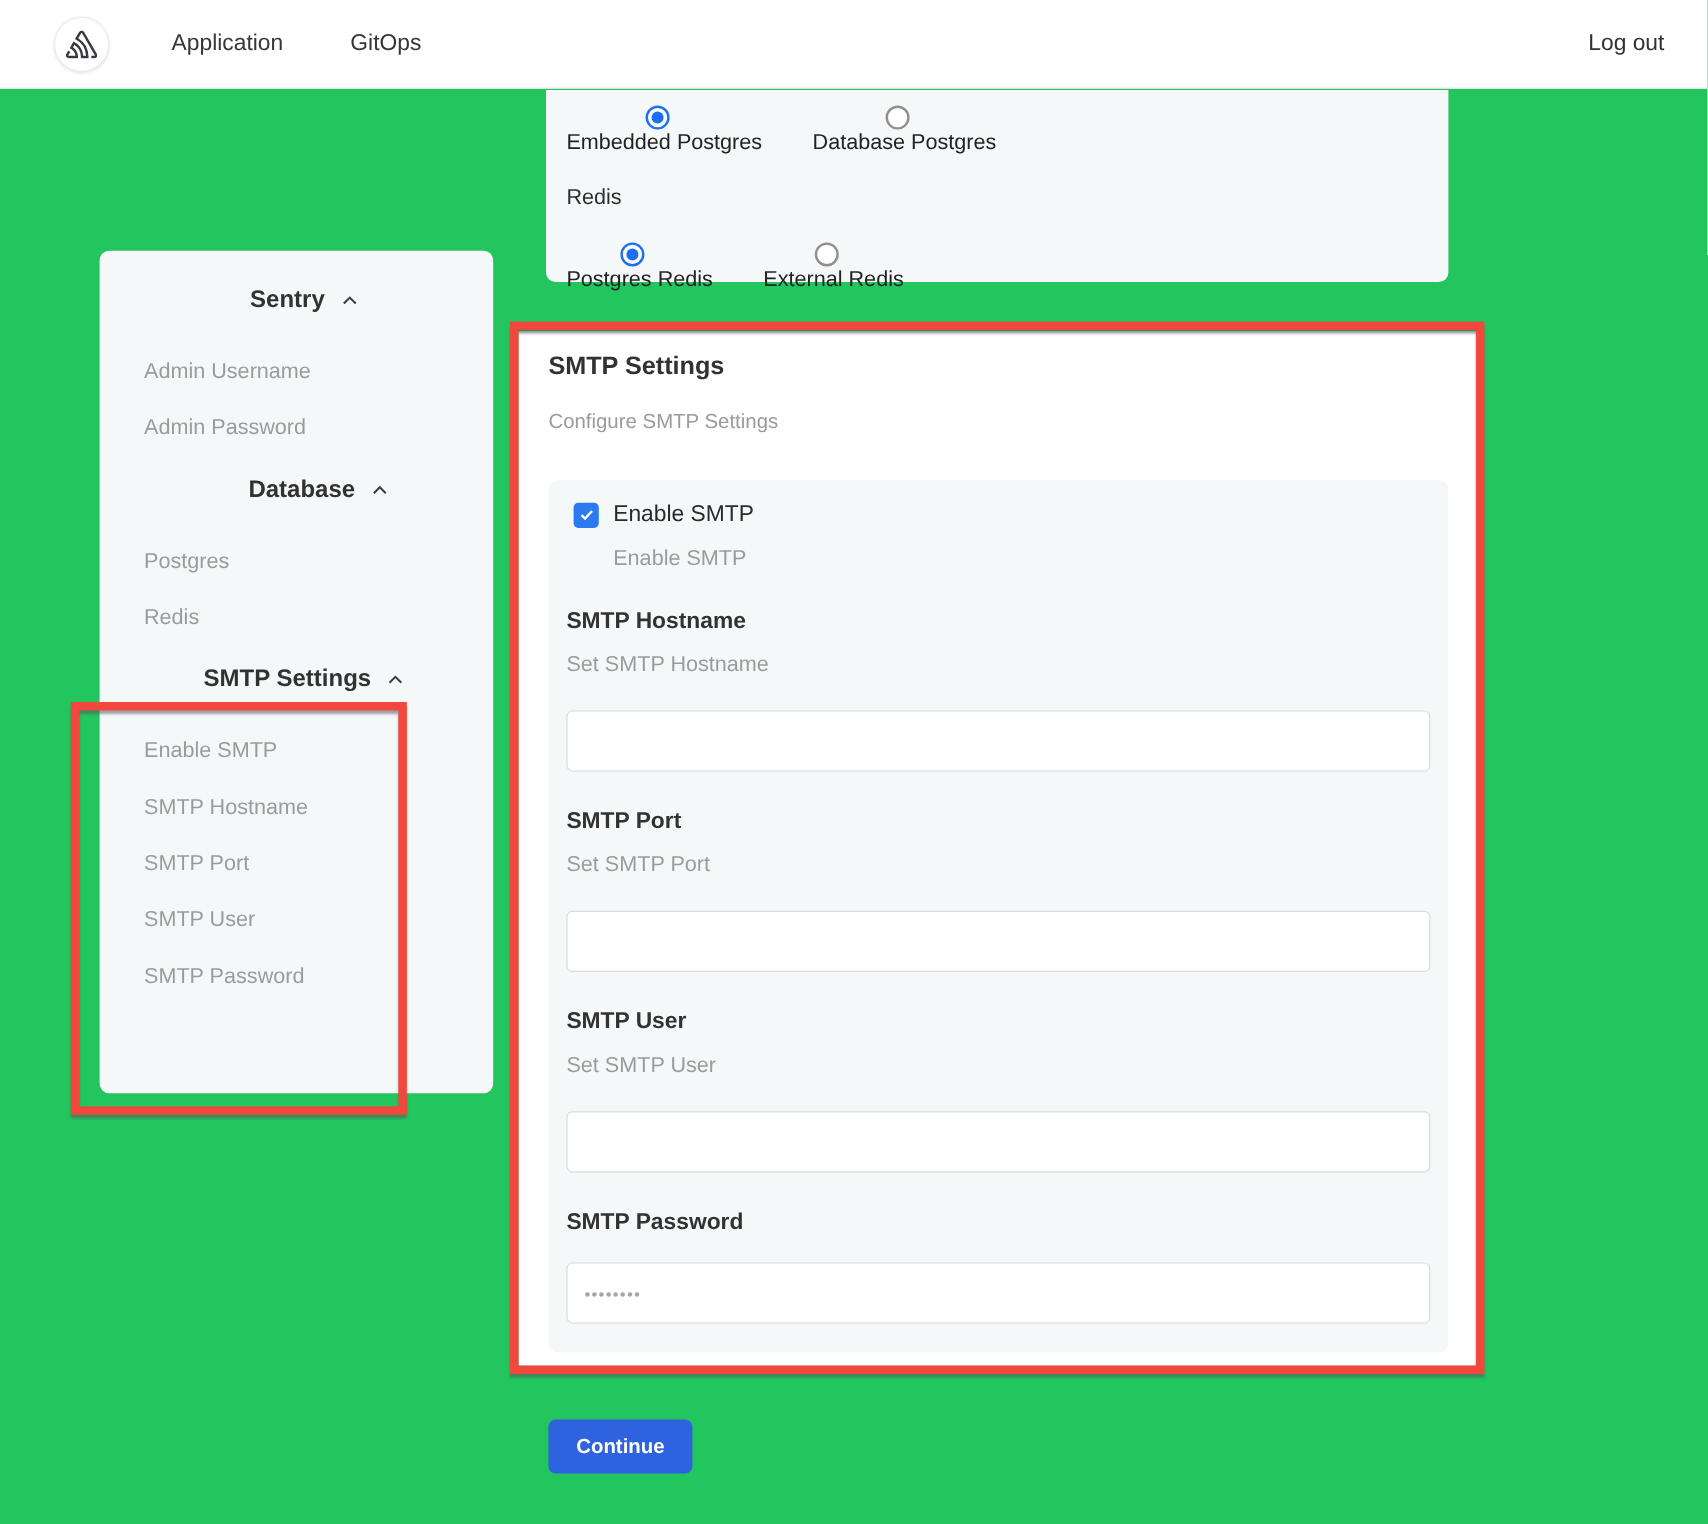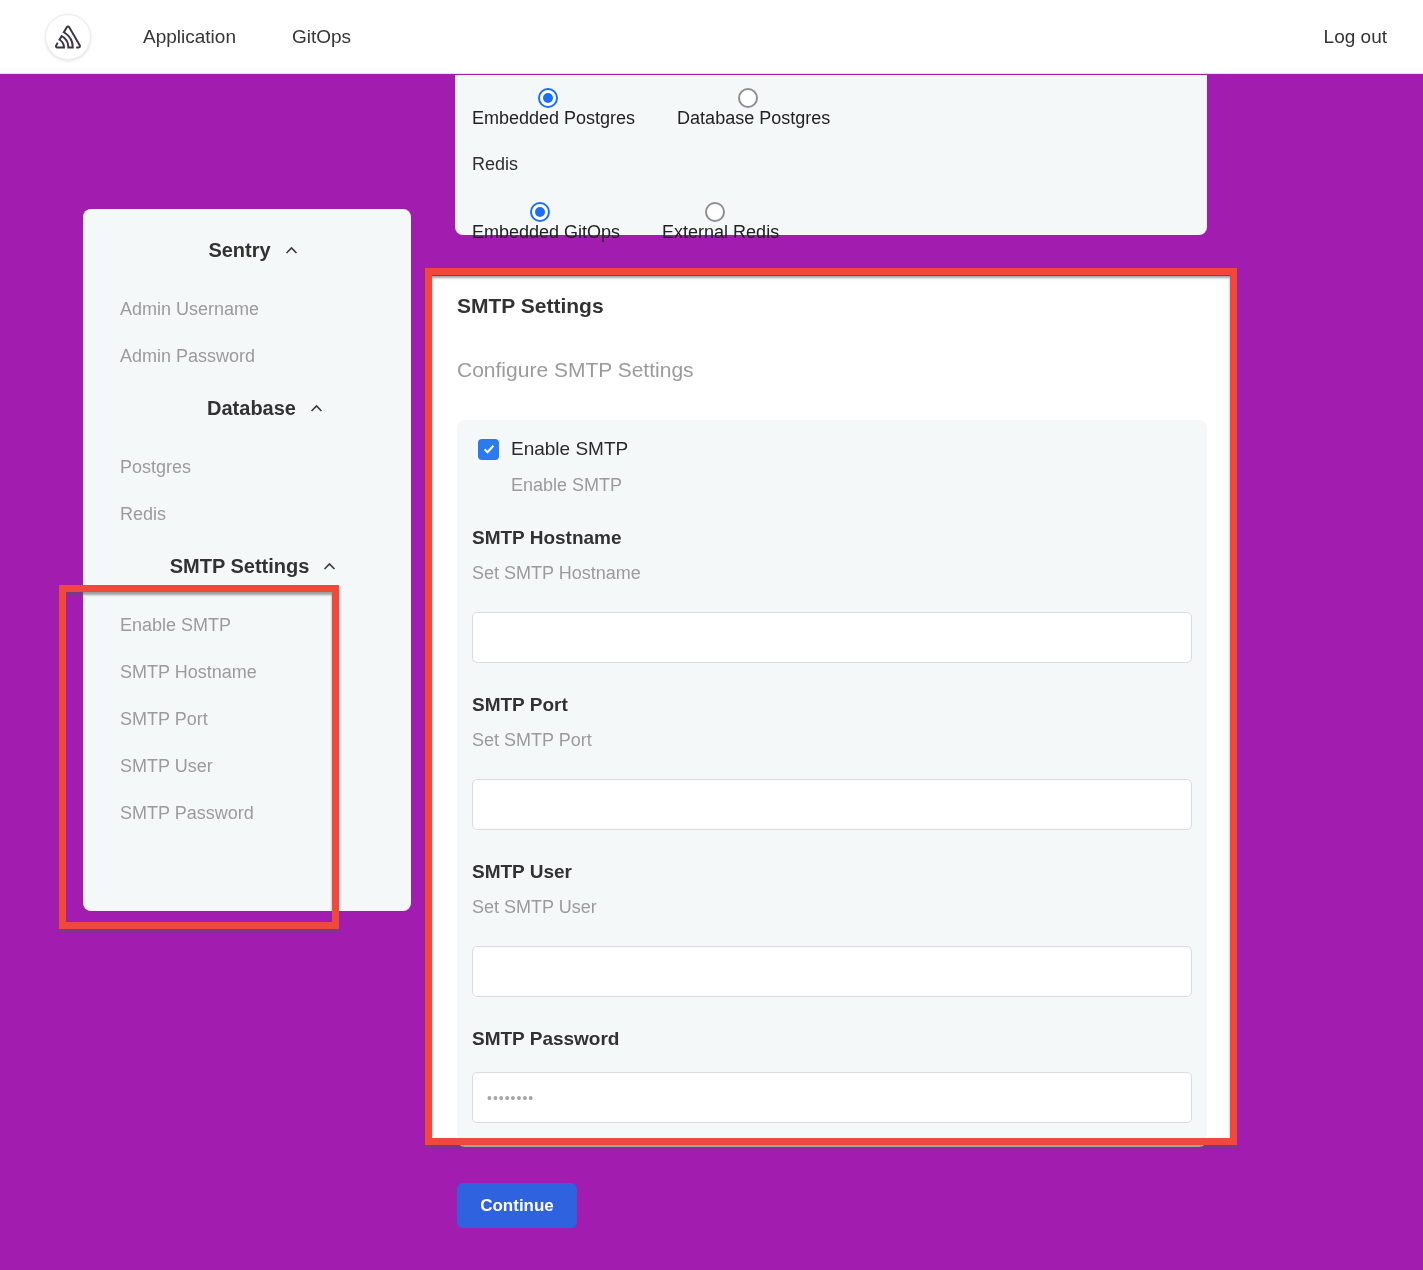--- a/index.html
+++ b/index.html
@@ -1,18 +1,18 @@
 <!DOCTYPE html>
 <html><head>
 <meta charset="utf-8">
 <style>
   * { margin:0; padding:0; box-sizing:border-box; }
   html,body { width:1423px; height:1270px; background:#ffffff;
     font-family:"Liberation Sans", sans-serif; color:#323232; }
-  .stage { position:relative; width:1423px; height:1270px; overflow:hidden; background:#a21caf; }
+  .stage { position:relative; width:1423px; height:1270px; overflow:hidden; background:#22c55e; }
 
   
   .header { position:absolute; left:0; top:0; width:1423px; height:74px;
     background:#fff; border-bottom:1px solid #e3e3e3; display:flex; align-items:center; }
   .logo-wrap { margin-left:45px; width:46px; height:46px; border-radius:50%;
     background:#fff; border:1px solid #ececec; box-shadow:0 1px 3px rgba(0,0,0,.12);
     display:flex; align-items:center; justify-content:center; cursor:pointer; }
   .logo-wrap svg { width:26px; height:24px; }
   .nav-item { font-size:19px; color:#363636; margin-left:56px; cursor:pointer; }
   .nav-item.first { margin-left:52px; }
@@ -44,21 +44,21 @@
     color:#323232; margin:0 0 24px 0; cursor:pointer;justify-content:center; }
   .side-group-title .chev { margin-left:12px; display:flex; }
   .side-item { font-size:18px; color:#9b9b9b; margin:0 0 0 23px; padding:13px 0;
     cursor:pointer; }
   .side-item + .side-group-title { margin-top:16px; }
 
   
   .smtp-card { position:absolute; left:432px; top:276px; width:798px; height:862px;
     background:#fff; padding:18px 0 0 25px; }
   .card-title { font-size:21px; font-weight:700; color:#323232; }
-  .card-subtitle { font-size:21px; color:#9b9b9b; margin-top:40px; }
+  .card-subtitle { font-size:17px; color:#9b9b9b; margin-top:24px; }
   .form-panel { margin-top:38px; width:750px; height:727px; background:#f5f8f9;
     border-radius:8px; padding:18px 0 0 15px; overflow:hidden; }
   .check-row { display:flex; align-items:center; margin-left:6px; cursor:pointer; }
   .checkbox { width:21px; height:21px; border-radius:4px; background:#2b7af0;
     display:flex; align-items:center; justify-content:center; margin-right:12px; flex:0 0 auto; }
   .checkbox svg { width:14px; height:14px; }
   .check-label { font-size:19px; font-weight:500; color:#2a2a2a; }
   .check-help { font-size:18px; color:#9b9b9b; margin:15px 0 0 39px; }
   .field-label { font-size:19px; font-weight:600; color:#323232; margin-top:31px; }
   .field-help { font-size:18px; color:#9b9b9b; margin-top:14px; }
@@ -105,21 +105,21 @@
       </div>
       <div class="radio-opt">
         <span class="radio"></span>
         <span class="radio-label">Database Postgres</span>
       </div>
     </div>
     <div class="plain-label">Redis</div>
     <div class="radio-row">
       <div class="radio-opt">
         <span class="radio checked"></span>
-        <span class="radio-label">Embedded GitOps</span>
+        <span class="radio-label">Postgres Redis</span>
       </div>
       <div class="radio-opt">
         <span class="radio"></span>
         <span class="radio-label">External Redis</span>
       </div>
     </div>
   </div>
 
   <div class="sidebar">
     <div class="side-group-title">

